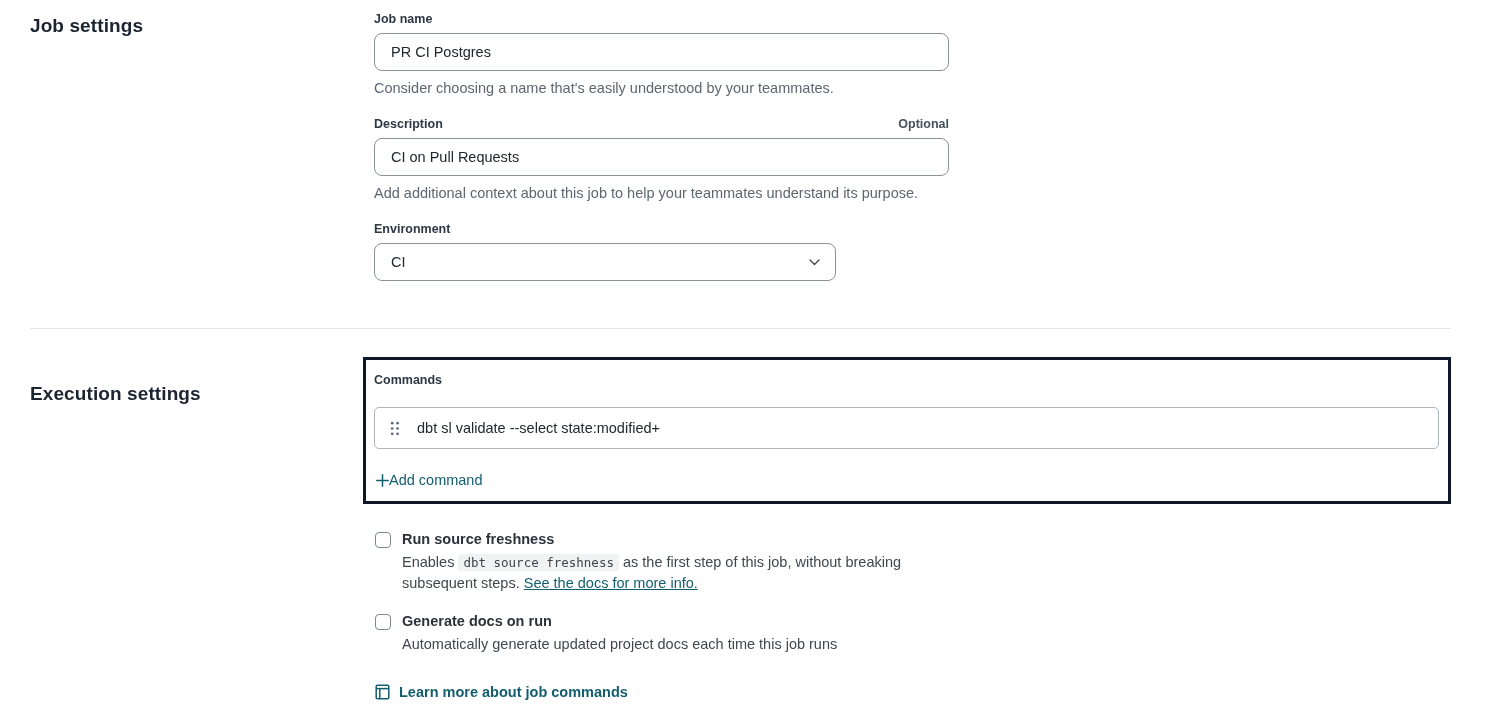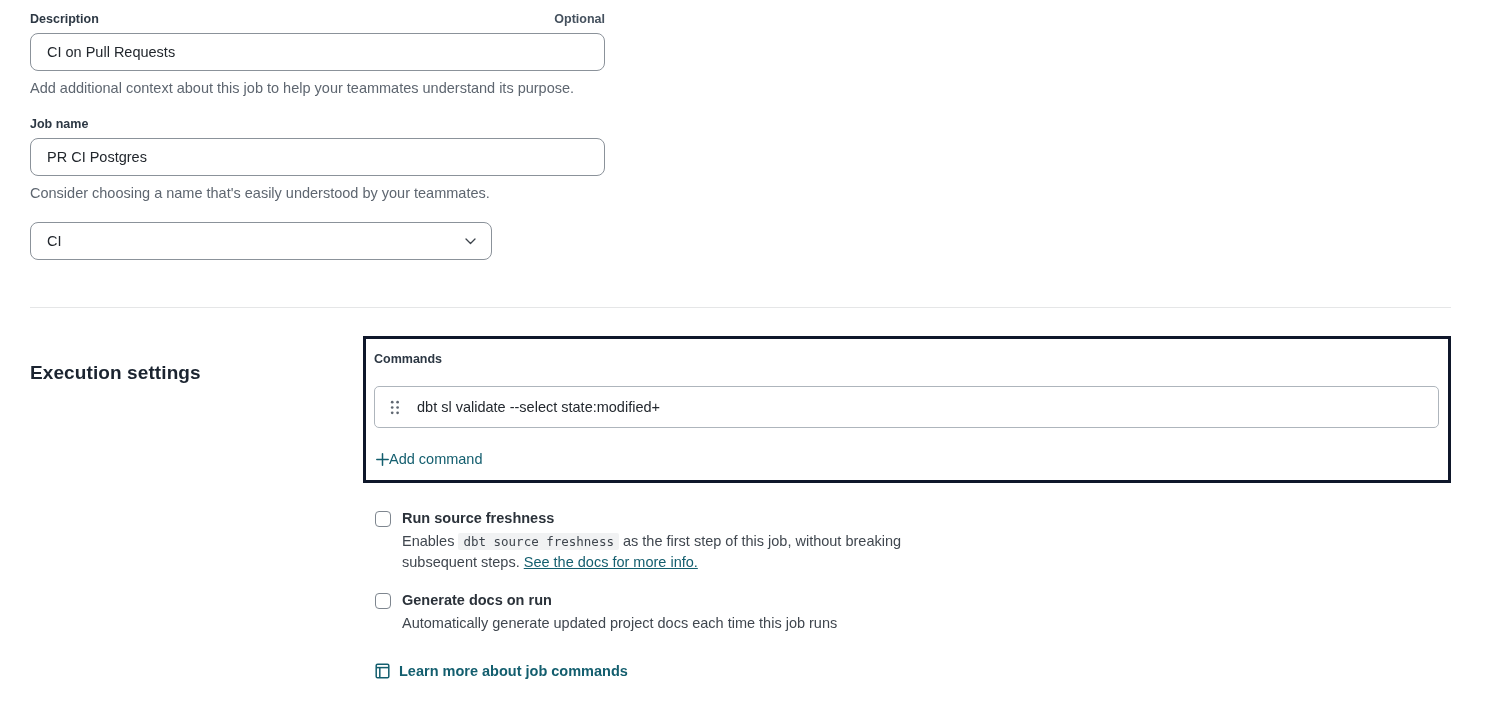--- a/index.html
+++ b/index.html
@@ -181,40 +181,46 @@
     cursor: pointer;
     text-align: right;
   }
 </style>
 </head>
 <body>
 
 <div class="page">
 
   <section class="row section-1">
+    <div class="col-left">
+      <h2 class="section-heading">Job settings</h2>
+    </div>
     <div class="col-right">
+
+      <div class="field">
+        <div class="label-row">
+          <span class="field-label">Job name</span>
+        </div>
+        <input class="text-input" type="text" value="PR CI Postgres" style="">
+        <p class="helper">Consider choosing a name that's easily understood by your teammates.</p>
+      </div>
 
       <div class="field">
         <div class="label-row">
           <span class="field-label">Description</span>
           <span class="optional-label">Optional</span>
         </div>
         <input class="text-input" type="text" value="CI on Pull Requests" style="">
         <p class="helper">Add additional context about this job to help your teammates understand its purpose.</p>
       </div>
 
       <div class="field">
         <div class="label-row">
-          <span class="field-label">Job name</span>
-        </div>
-        <input class="text-input" type="text" value="PR CI Postgres" style="">
-        <p class="helper">Consider choosing a name that's easily understood by your teammates.</p>
-      </div>
-
-      <div class="field">
+          <span class="field-label">Environment</span>
+        </div>
         <div class="select">
           <span>CI</span>
           <span style="display:inline-flex;">
             <svg width="11" height="7" viewBox="0 0 11 7" fill="none">
               <path d="M1 1l4.5 4.5L10 1" stroke="#3c434b" stroke-width="1.3" fill="none" stroke-linecap="round" stroke-linejoin="round"></path>
             </svg>
           </span>
         </div>
       </div>
 

